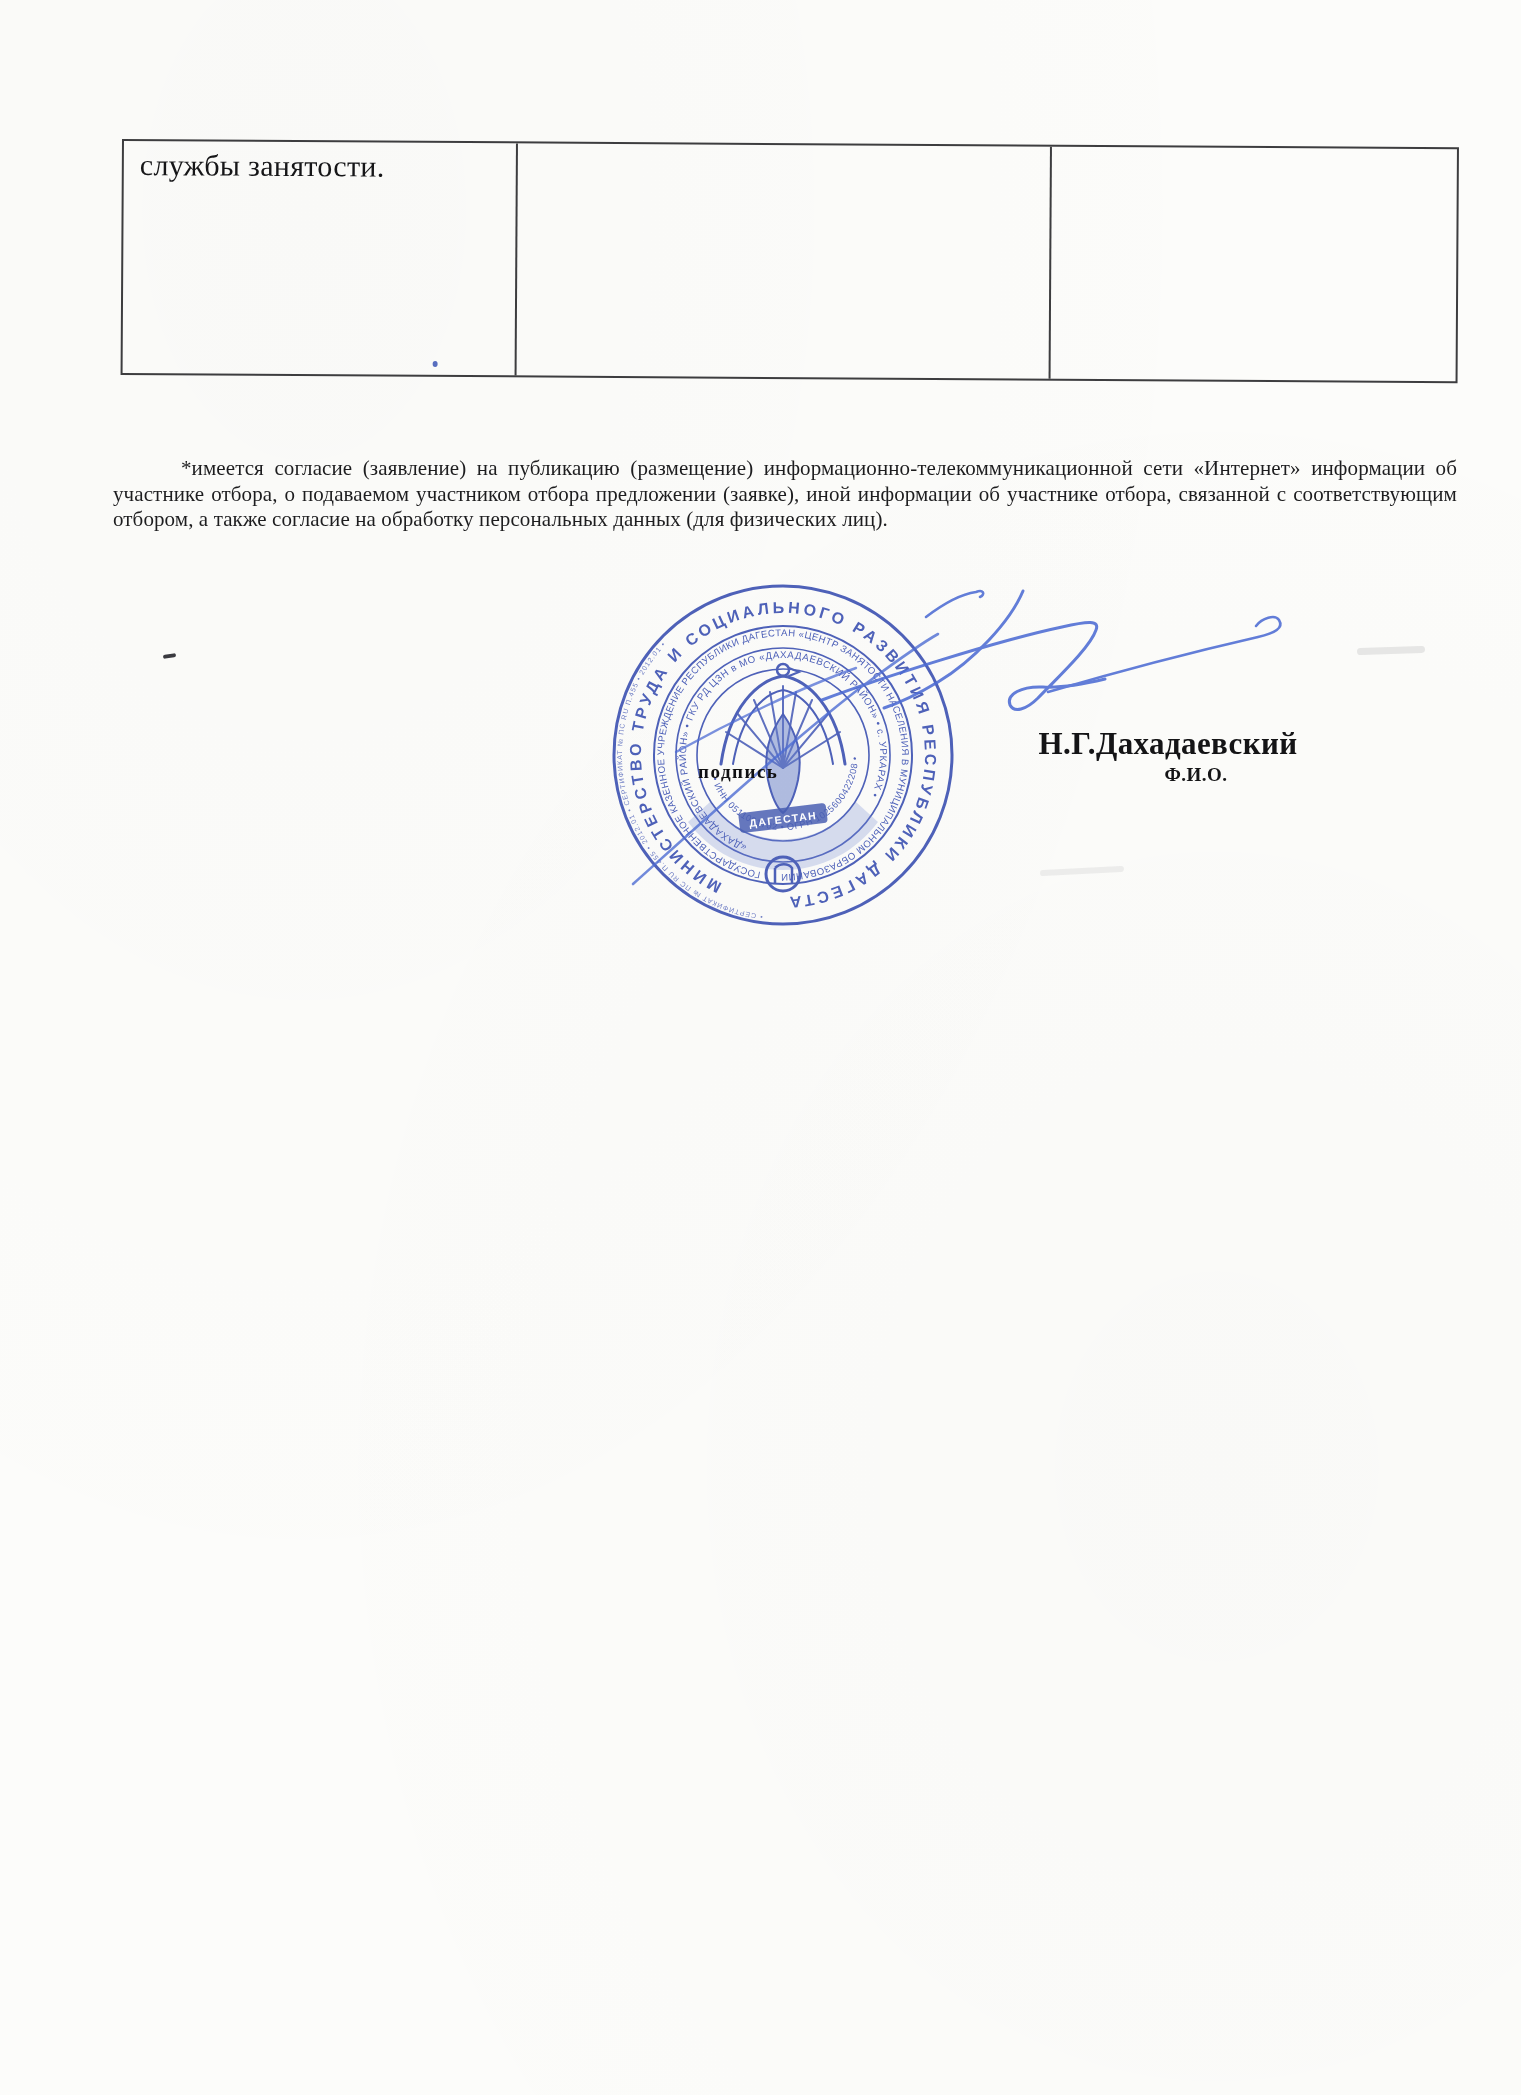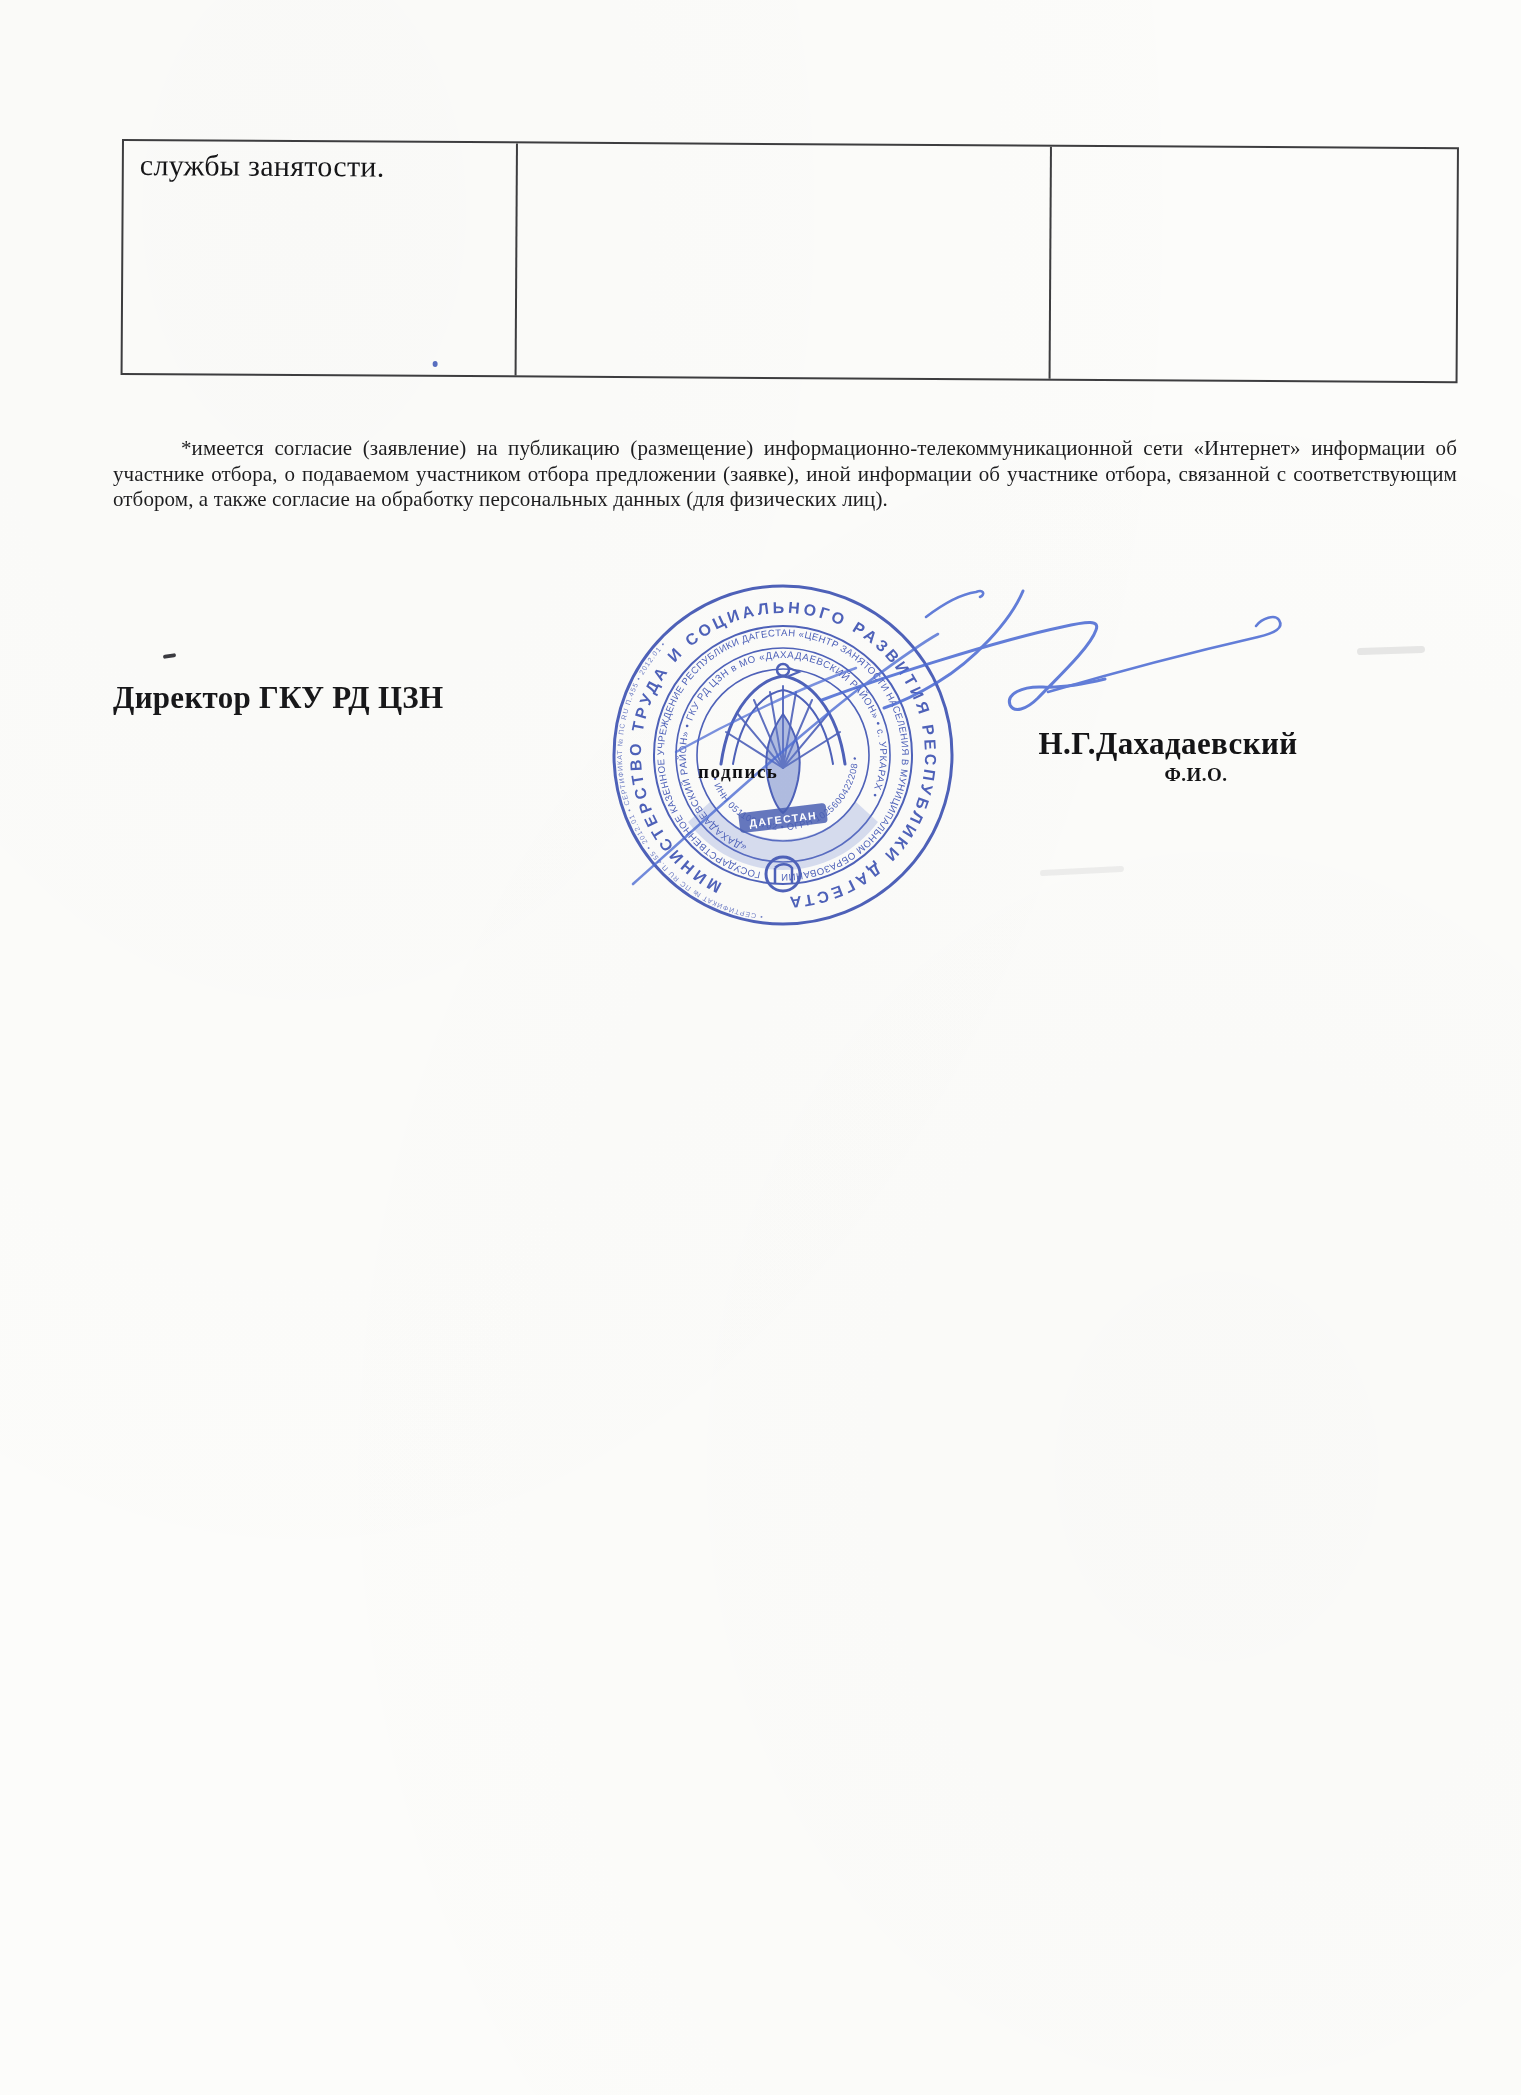--- a/index.html
+++ b/index.html
@@ -38,21 +38,21 @@
   }
   .cell.c1 { left:0;     width:392px; }
   .cell.c2 { left:394px; width:532px; }
   .cell.c3 { left:928px; width:409px; }
   .ink-dot {
     position:absolute; left:310px; top:218px; width:5px; height:6px;
     background:#3b55b5; border-radius:50%; opacity:.85;
   }
   
   .footnote {
-    position:absolute; left:113px; top:436px; width:1344px;
+    position:absolute; left:113px; top:456px; width:1344px;
     font-size:21px; line-height:25.5px; text-align:justify;
     text-indent:68px; color:#1d1d1f; letter-spacing:0.1px;
   }
   
   .director {
     position:absolute; left:113px; top:679px;
     font-size:31px; line-height:38px; font-weight:bold; color:#18181a;
     letter-spacing:0.3px; white-space:nowrap;
   }
   .pen-dash {
@@ -102,21 +102,20 @@
     </div>
     <div class="cell c3">
       <span></span>
     </div>
   </div>
 
   <p class="footnote">*имеется согласие (заявление) на публикацию (размещение) информационно-телекоммуникационной сети «Интернет» информации об участнике отбора, о подаваемом участником отбора предложении (заявке), иной информации об участнике отбора, связанной с соответствующим отбором, а также согласие на обработку персональных данных (для физических лиц).</p>
 
   <div class="pen-dash"></div>
   <div class="director">
-    <div>Директор ГКУ РД ЦЗН</div>
   </div>
 
   <svg class="stamp-svg" viewBox="0 0 346 346">
     <defs>
       <path id="ringCW-big" d="M 173,315 A 142,142 0 1 1 173,31  A 142,142 0 1 1 173,315" fill="none"></path>
       <path id="ringCW-ser" d="M 173,334 A 161,161 0 1 1 173,12  A 161,161 0 1 1 173,334" fill="none"></path>
       <path id="ringCW-mid" d="M 173,292 A 119,119 0 1 1 173,54  A 119,119 0 1 1 173,292" fill="none"></path>
       <path id="ringCW-in" d="M 173,270 A 97,97  0 1 1 173,76  A 97,97  0 1 1 173,270" fill="none"></path>
       <path id="ringCCW-id" d="M 173,98  A 75,75  0 1 0 173,248 A 75,75  0 1 0 173,98" fill="none"></path>
     </defs>

